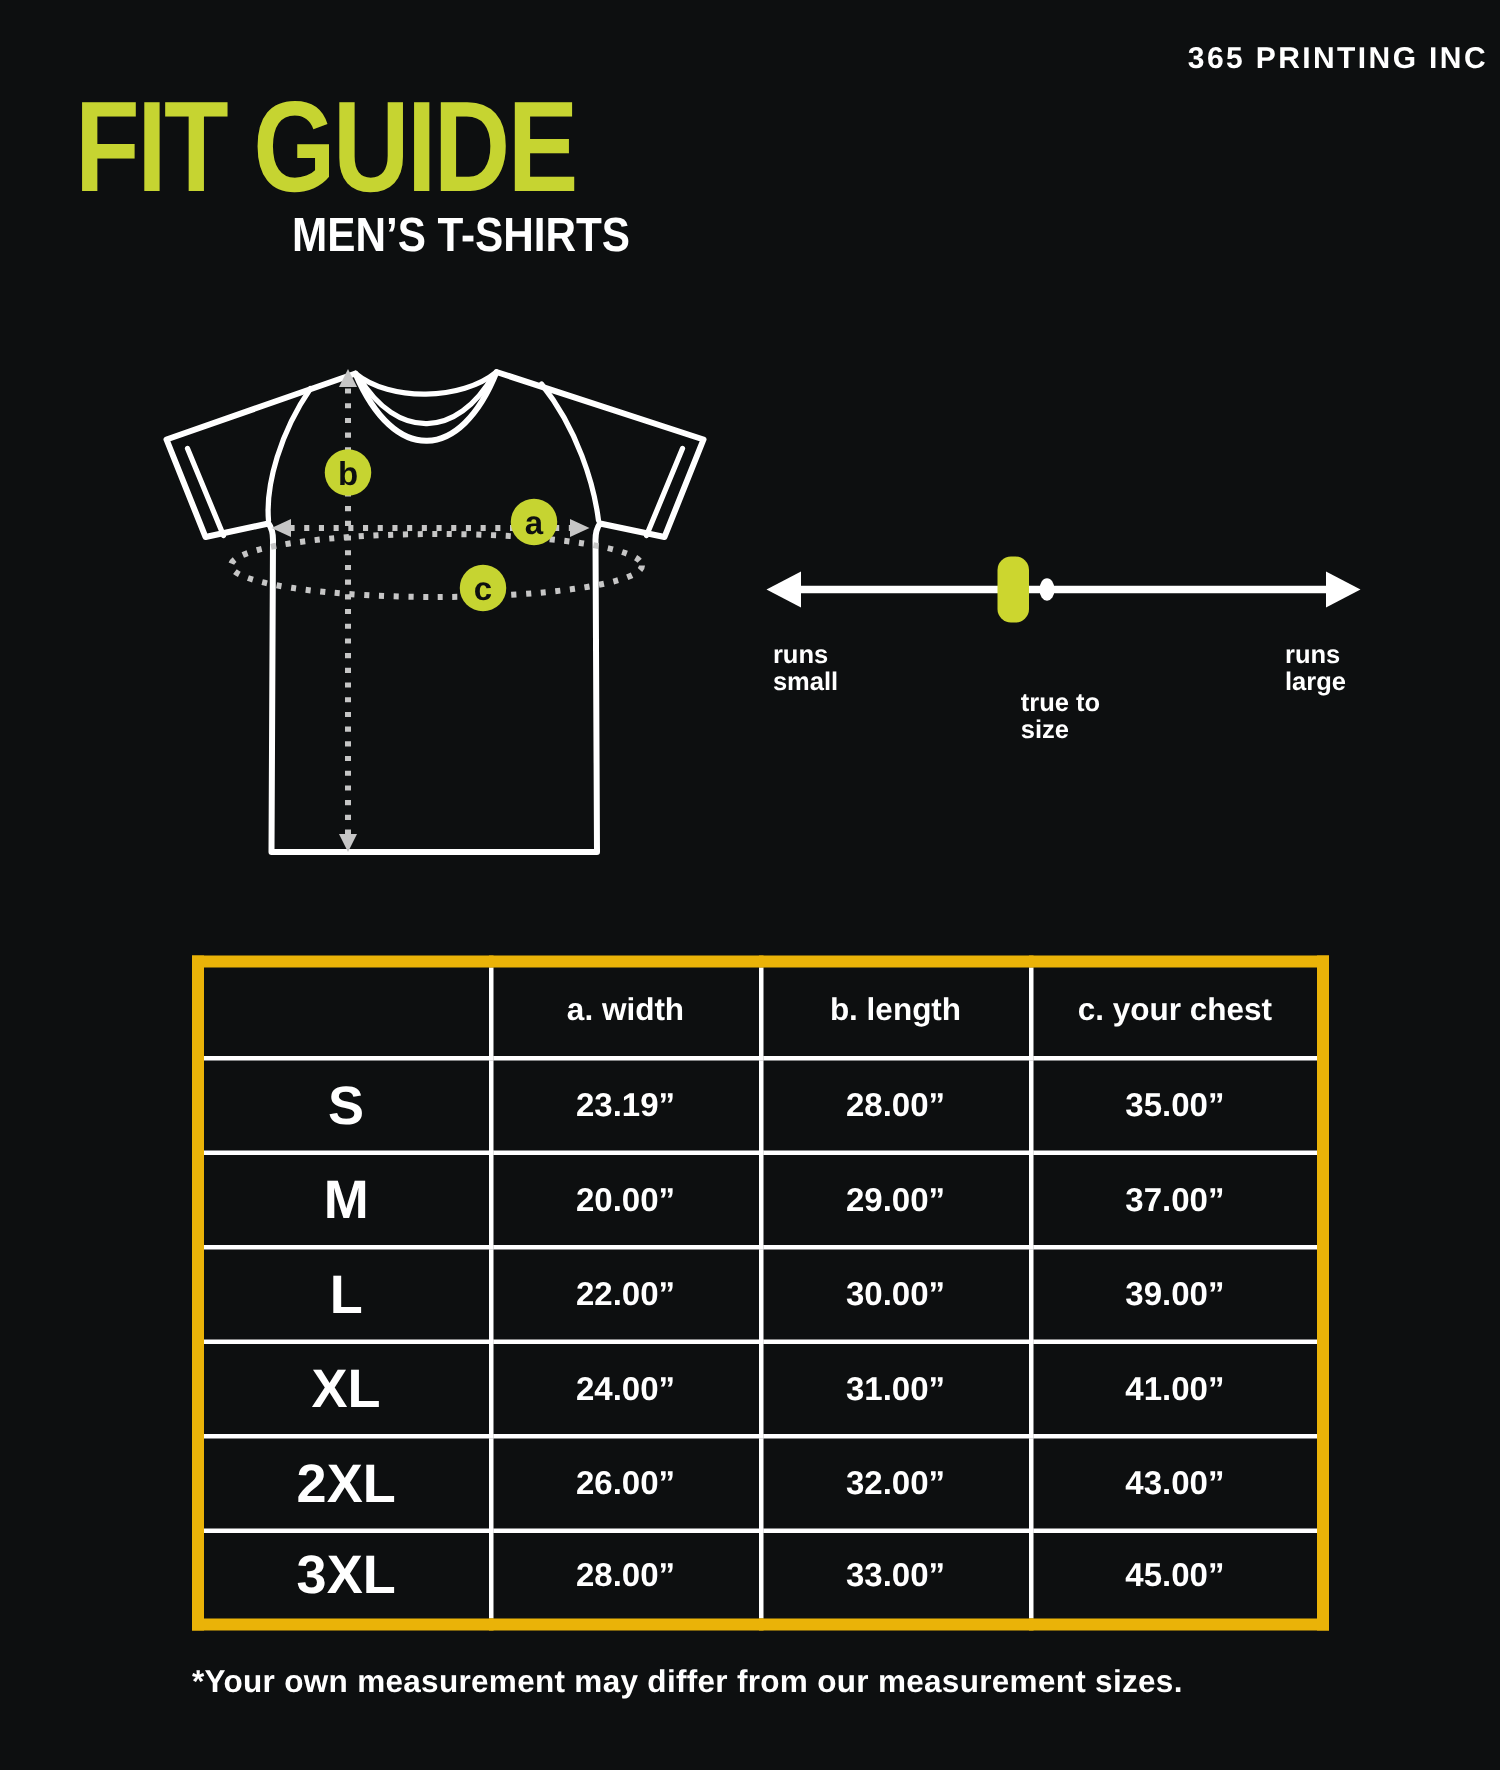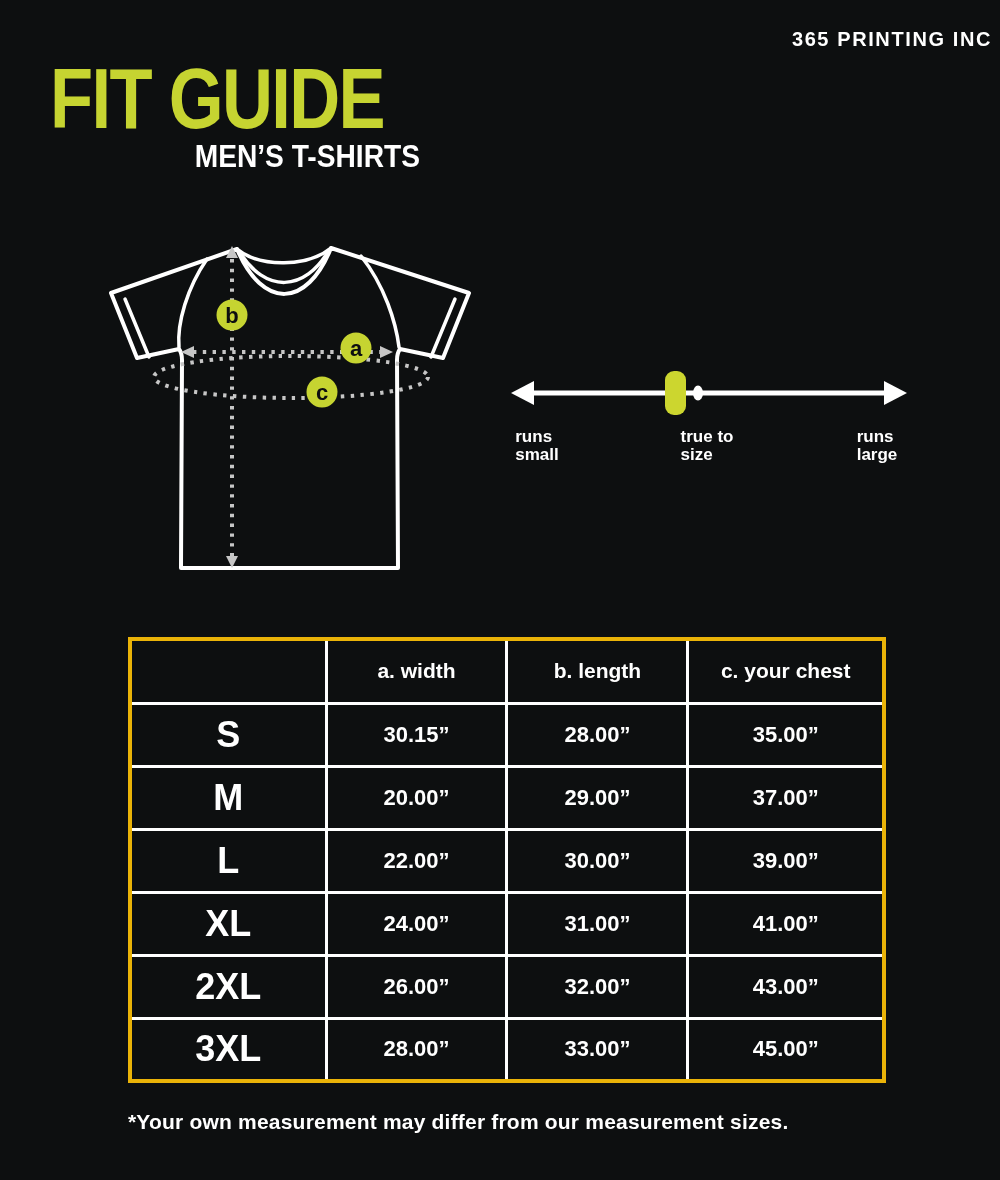--- a/index.html
+++ b/index.html
@@ -39,28 +39,28 @@
 
   
   .fit-scale { position:absolute; left:505px; top:370px; width:408px; height:110px; }
   .fit-scale svg { position:absolute; left:0; top:0; }
   .scale-label {
     position:absolute; top:58px; transform:translateX(-50%);
     text-align:left; font-size:17px; font-weight:bold; line-height:18px;
     white-space:nowrap;
   }
   .scale-label.l1 { left:32px; }
-  .scale-label.l2 { left:202px; }
+  .scale-label.l2 { left:202px;margin-top:32px; }
   .scale-label.l3 { left:372px; }
 
   
   .table-wrap { position:absolute; left:128px; top:637px; width:758px; }
   table.size-table {
     border-collapse:collapse; table-layout:fixed; width:100%;
-    border:4px solid #eab308;
+    border:8px solid #eab308;
   }
   .size-table th, .size-table td {
     border:3px solid #ffffff;
     text-align:center; vertical-align:middle;
     background:#0d0f10;
   }
   .size-table th { height:64px; font-size:21px; font-weight:bold; }
   .size-table td { height:63px; }
   td.cell-size { font-size:36px; font-weight:bold; }
   td.cell-val  { font-size:22px; font-weight:bold; }
@@ -152,21 +152,21 @@
       <tr>
         <th></th>
         <th>a. width</th>
         <th>b. length</th>
         <th>c. your chest</th>
       </tr>
     </thead>
     <tbody>
       <tr>
         <td class="cell-size">S</td>
-        <td class="cell-val">30.15”</td>
+        <td class="cell-val">23.19”</td>
         <td class="cell-val">28.00”</td>
         <td class="cell-val">35.00”</td>
       </tr>
       <tr>
         <td class="cell-size">M</td>
         <td class="cell-val">20.00”</td>
         <td class="cell-val">29.00”</td>
         <td class="cell-val">37.00”</td>
       </tr>
       <tr>

